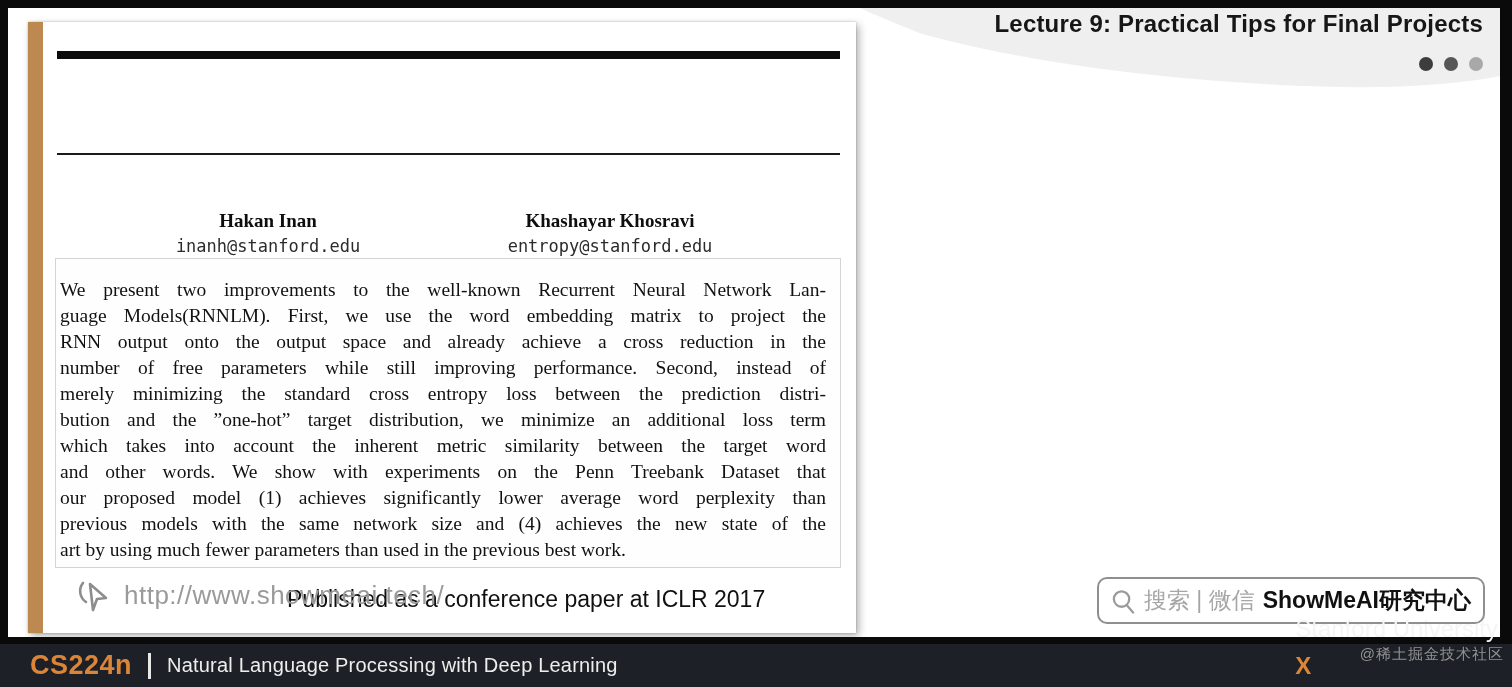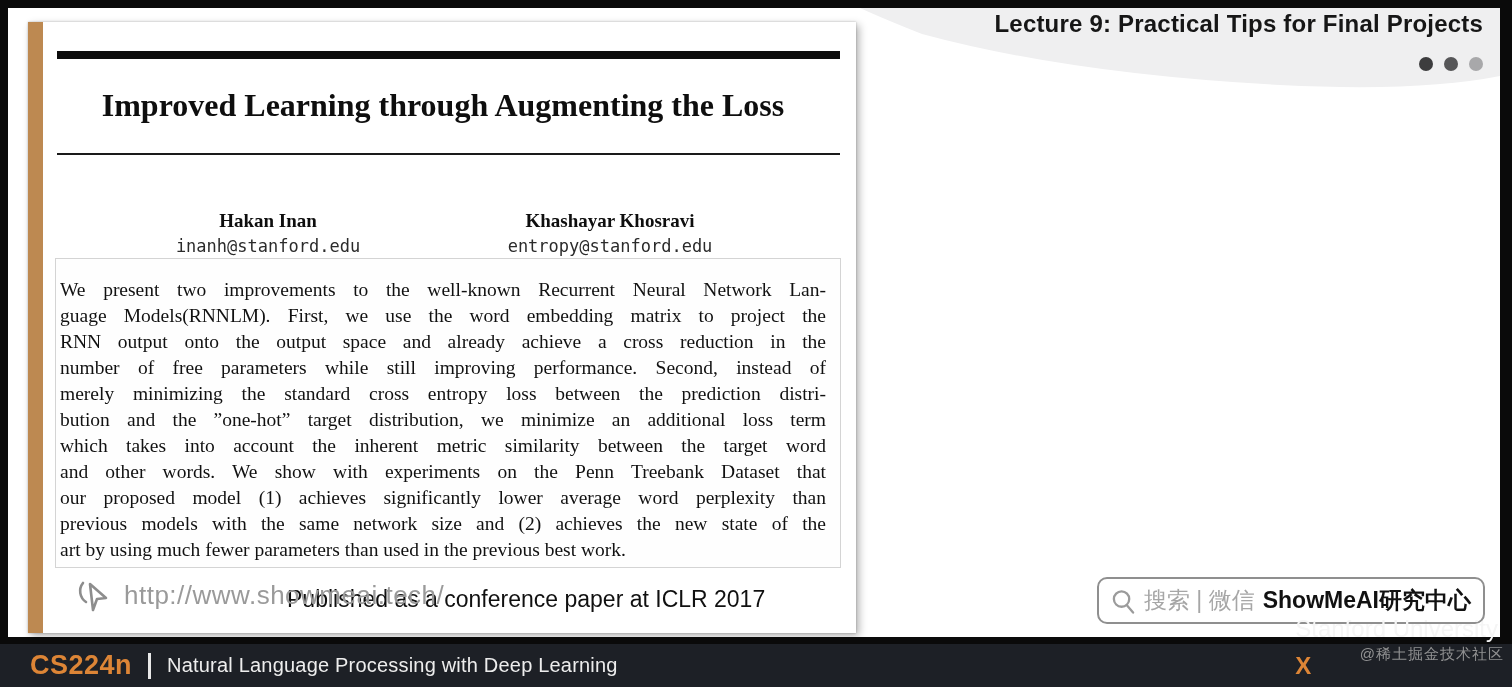--- a/index.html
+++ b/index.html
@@ -178,21 +178,20 @@
 
   <div class="dots">
     <div class="dot" style="background:#3d3d3e"></div>
     <div class="dot" style="background:#565658"></div>
     <div class="dot" style="background:#a8a8aa"></div>
   </div>
 
   <div class="paper-card">
     <div class="spine" style="background:#bd8951"></div>
     <div class="rule-thick"></div>
-    <div class="paper-title">Improved Learning through Augmenting the Loss</div>
     <div class="rule-thin"></div>
 
     <div class="author-col col1">
       <div class="author-name">Hakan Inan</div>
       <div class="author-email">inanh@stanford.edu</div>
     </div>
     <div class="author-col col2">
       <div class="author-name">Khashayar Khosravi</div>
       <div class="author-email">entropy@stanford.edu</div>
     </div>
@@ -201,21 +200,21 @@
       <div class="abstract-text">
           <div class="abstract-line">We present two improvements to the well-known Recurrent Neural Network Lan-</div>
           <div class="abstract-line">guage Models(RNNLM). First, we use the word embedding matrix to project the</div>
           <div class="abstract-line">RNN output onto the output space and already achieve a cross reduction in the</div>
           <div class="abstract-line">number of free parameters while still improving performance. Second, instead of</div>
           <div class="abstract-line">merely minimizing the standard cross entropy loss between the prediction distri-</div>
           <div class="abstract-line">bution and the ”one-hot” target distribution, we minimize an additional loss term</div>
           <div class="abstract-line">which takes into account the inherent metric similarity between the target word</div>
           <div class="abstract-line">and other words. We show with experiments on the Penn Treebank Dataset that</div>
           <div class="abstract-line">our proposed model (1) achieves significantly lower average word perplexity than</div>
-          <div class="abstract-line">previous models with the same network size and (2) achieves the new state of the</div>
+          <div class="abstract-line">previous models with the same network size and (4) achieves the new state of the</div>
           <div class="abstract-line">art by using much fewer parameters than used in the previous best work.</div>
         </div>
     </div>
 
     <div class="published-note">Published as a conference paper at ICLR 2017</div>
 
     <div class="url-watermark">
       <svg width="40" height="42" viewBox="0 0 40 42" aria-hidden="true">
         <path d="M14,10 L30,24 L21,25 L17,36 Z" fill="none" stroke="#8d8d8d" stroke-width="2.6" stroke-linejoin="round"></path>
         <path d="M10,28 A13,13 0 0 1 7,9" fill="none" stroke="#8d8d8d" stroke-width="2.6" stroke-linecap="round"></path>

